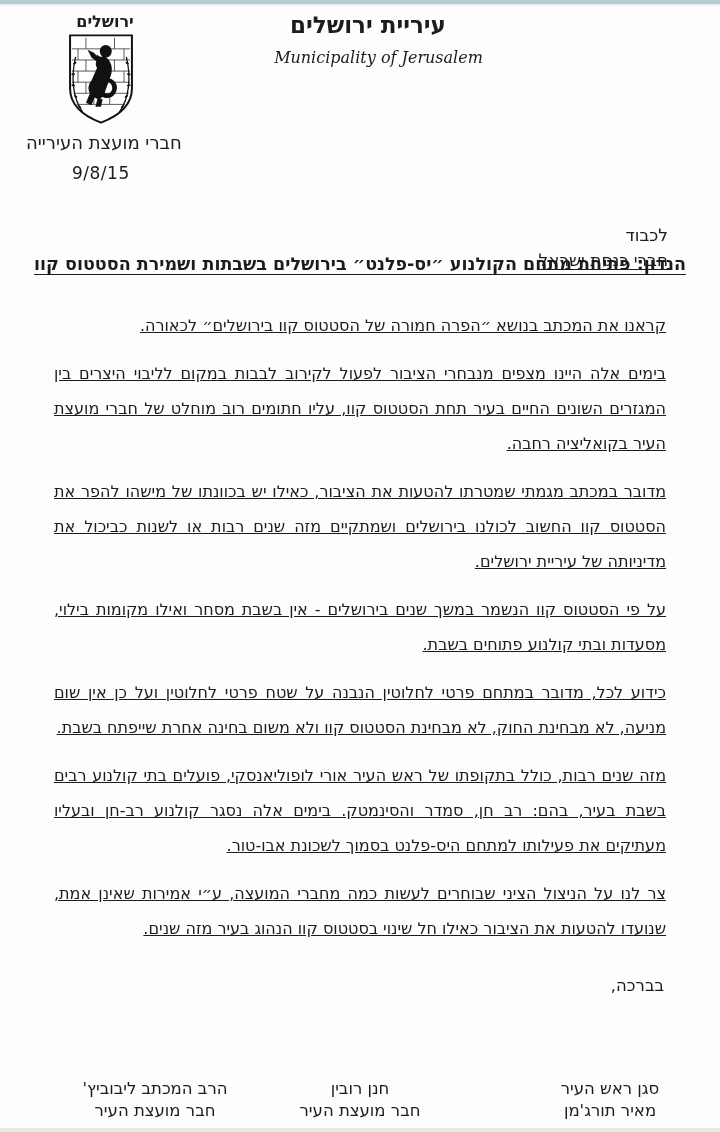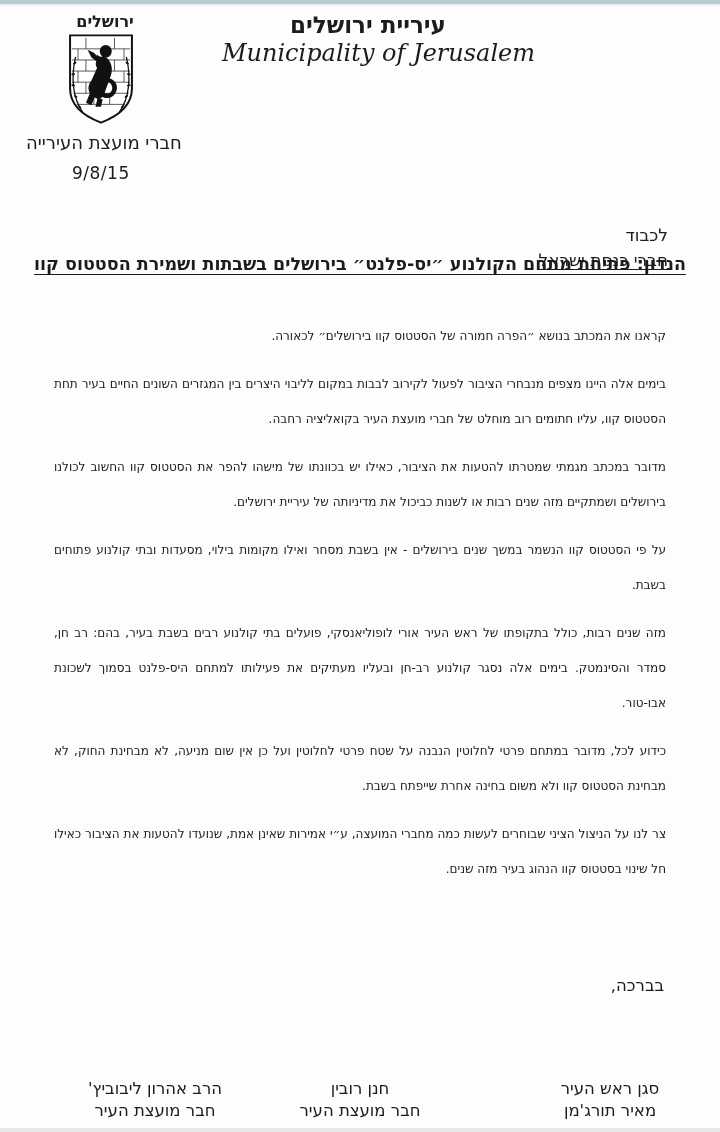--- a/index.html
+++ b/index.html
@@ -37,22 +37,22 @@
     text-align:center;
   }
   .municipality-he{
     font-family:"DejaVu Serif","DejaVu Sans",serif;
     font-weight:bold;font-size:23px;line-height:1.15;
     direction:rtl;
     padding-left:16px;
   }
   .municipality-en{
     font-family:"DejaVu Serif",serif;
-    font-style:italic;font-size:24px;line-height:1.3;
-    margin-top:0;
+    font-style:italic;font-size:16px;line-height:1.3;
+    margin-top:10px;
     padding-left:37px;
   }
 
   
   .letter-date{
     position:absolute;top:163px;left:28px;
     font-size:17px;letter-spacing:.5px;margin-left:44px;
   }
   .recipient{
     position:absolute;top:177px;right:52px;
@@ -66,25 +66,26 @@
   
   .subject-line{
     position:absolute;top:254px;left:30px;right:30px;
     direction:rtl;text-align:center;
     font-weight:bold;font-size:17.5px;
     text-decoration:underline;text-underline-offset:4px;
   }
 
   
   .letter-body{
-    position:absolute;top:319px;left:54px;right:54px;height:660px;
+    position:absolute;top:308px;left:54px;right:54px;height:660px;
     direction:rtl;
-    font-size:12px;line-height:35px;
+    font-size:16px;line-height:35px;
     text-align:justify;
     overflow:hidden;
+    text-decoration:underline;
   }
   .letter-body p{margin:0 0 13px 0;}
 
   .closing{
     position:absolute;top:976px;right:56px;
     direction:rtl;font-size:16.5px;
   }
 
   
   .signatures{position:absolute;top:1078px;left:0;right:0;height:50px;}
@@ -177,35 +178,35 @@
     <div class="addressee">חברי כנסת ישראל</div>
   </div>
 
   <div class="subject-line">הנדון: פתיחת מתחם הקולנוע ״יס-פלנט״ בירושלים בשבתות ושמירת הסטטוס קוו</div>
 
   <div class="letter-body">
     <p>קראנו את המכתב בנושא ״הפרה חמורה של הסטטוס קוו בירושלים״ לכאורה.</p>
     <p>בימים אלה היינו מצפים מנבחרי הציבור לפעול לקירוב לבבות במקום לליבוי היצרים בין המגזרים השונים החיים בעיר תחת הסטטוס קוו, עליו חתומים רוב מוחלט של חברי מועצת העיר בקואליציה רחבה.</p>
     <p>מדובר במכתב מגמתי שמטרתו להטעות את הציבור, כאילו יש בכוונתו של מישהו להפר את הסטטוס קוו החשוב לכולנו בירושלים ושמתקיים מזה שנים רבות או לשנות כביכול את מדיניותה של עיריית ירושלים.</p>
     <p>על פי הסטטוס קוו הנשמר במשך שנים בירושלים - אין בשבת מסחר ואילו מקומות בילוי, מסעדות ובתי קולנוע פתוחים בשבת.</p>
+    <p>כידוע לכל, מדובר במתחם פרטי לחלוטין הנבנה על שטח פרטי לחלוטין ועל כן אין שום מניעה, לא מבחינת החוק, לא מבחינת הסטטוס קוו ולא משום בחינה אחרת שייפתח בשבת.</p>
     <p>מזה שנים רבות, כולל בתקופתו של ראש העיר אורי לופוליאנסקי, פועלים בתי קולנוע רבים בשבת בעיר, בהם: רב חן, סמדר והסינמטק. בימים אלה נסגר קולנוע רב-חן ובעליו מעתיקים את פעילותו למתחם היס-פלנט בסמוך לשכונת אבו-טור.</p>
-    <p>כידוע לכל, מדובר במתחם פרטי לחלוטין הנבנה על שטח פרטי לחלוטין ועל כן אין שום מניעה, לא מבחינת החוק, לא מבחינת הסטטוס קוו ולא משום בחינה אחרת שייפתח בשבת.</p>
     <p>צר לנו על הניצול הציני שבוחרים לעשות כמה מחברי המועצה, ע״י אמירות שאינן אמת, שנועדו להטעות את הציבור כאילו חל שינוי בסטטוס קוו הנהוג בעיר מזה שנים.</p>
   </div>
 
   <div class="closing">בברכה,</div>
 
   <div class="signatures">
     <div class="sig-col pos-right">
       <div>סגן ראש העיר</div>
       <div>מאיר תורג'מן</div>
     </div>
     <div class="sig-col pos-center">
       <div>חנן רובין</div>
       <div>חבר מועצת העיר</div>
     </div>
     <div class="sig-col pos-left">
-      <div>הרב אהרון ליבוביץ'</div>
+      <div>הרב המכתב ליבוביץ'</div>
       <div>חבר מועצת העיר</div>
     </div>
   </div>
 
 </div>
 
 </body></html>

